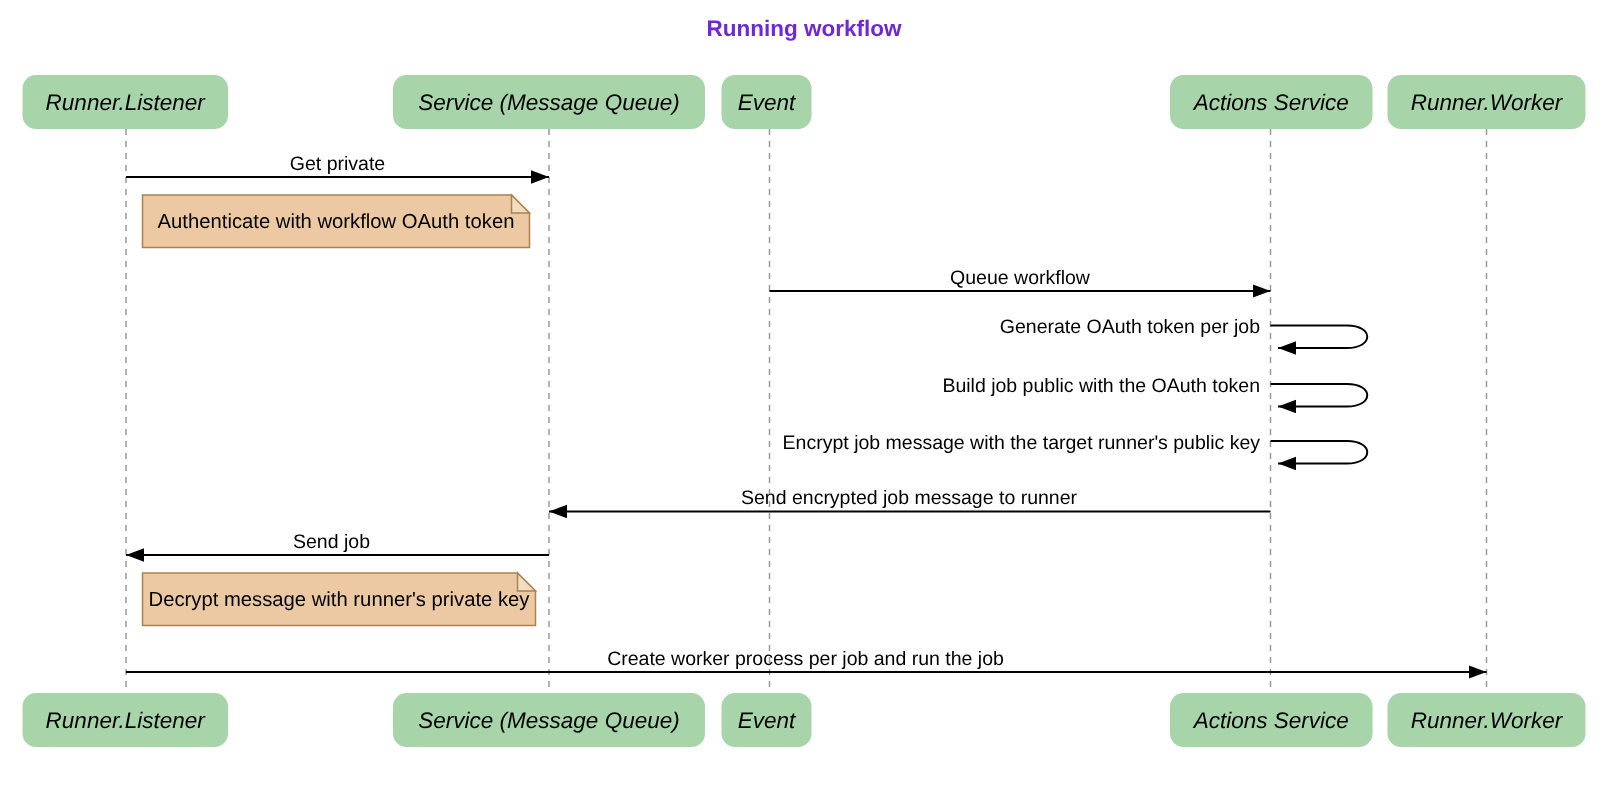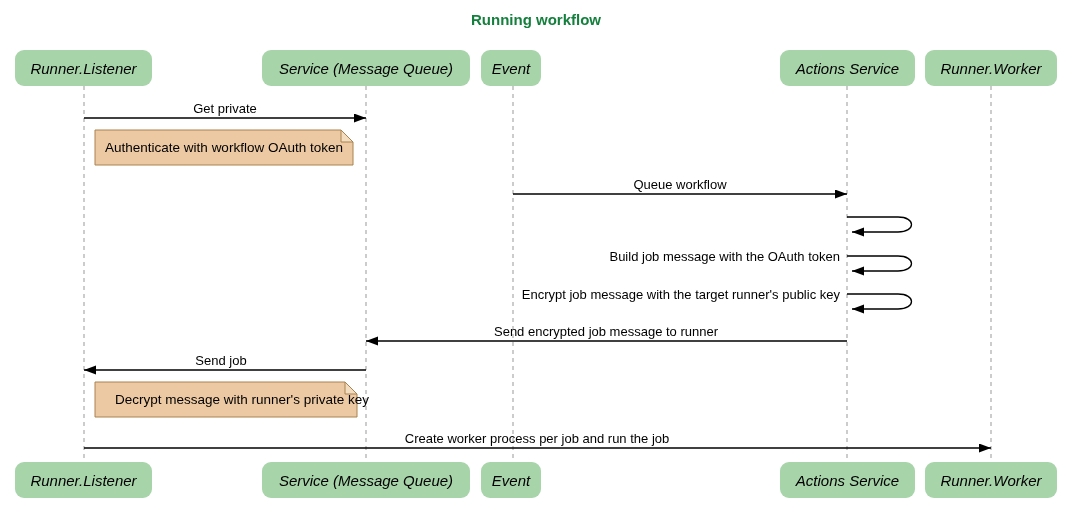--- a/index.html
+++ b/index.html
@@ -16,21 +16,21 @@
     overflow: hidden;
   }
   .diagram-title {
     position: absolute;
     left: 0;
     top: 11px;
     width: 1072px;
     text-align: center;
     font-size: 15px;
     font-weight: bold;
-    color: #15803d;
+    color: #6d28d9;
   }
   .svg-layer {
     position: absolute;
     left: 0;
     top: 0;
     width: 1072px;
     height: 523px;
   }
   .participant {
     position: absolute;
@@ -72,21 +72,21 @@
   .note-label {
     position: absolute;
     font-size: 13.5px;
     color: #000000;
     white-space: nowrap;
     display: flex;
     align-items: center;
     justify-content: center;
   }
   .note1-label { left: 95px; top: 130px; width: 258px; height: 35px; }
-  .note2-label { left: 95px; top: 382px; width: 262px; height: 35px; margin-left: 16px; }
+  .note2-label { left: 95px; top: 382px; width: 262px; height: 35px; }
 </style>
 </head>
 <body>
 
 <div class="canvas">
 
   <svg class="svg-layer" viewBox="0 0 1072 523">
     <defs>
       <marker id="arrowhead" markerUnits="userSpaceOnUse" markerWidth="13" markerHeight="10" refX="12" refY="4.5" orient="auto">
         <path d="M0,0 L12,4.5 L0,9 Z" fill="#000000"></path>
@@ -133,21 +133,22 @@
   <div class="row-bottom">
     <div class="participant p0">Runner.Listener</div>
     <div class="participant p1">Service (Message Queue)</div>
     <div class="participant p2">Event</div>
     <div class="participant p3">Actions Service</div>
     <div class="participant p4">Runner.Worker</div>
   </div>
 
   <div class="msg-label" style="left:225px; top:101px;">Get private</div>
   <div class="msg-label" style="left:680px; top:177px;">Queue workflow</div>
-  <div class="self-label" style="top:249px;">Build job message with the OAuth token</div>
+  <div class="self-label" style="top:210px;">Generate OAuth token per job</div>
+  <div class="self-label" style="top:249px;">Build job public with the OAuth token</div>
   <div class="self-label" style="top:287px;">Encrypt job message with the target runner's public key</div>
   <div class="msg-label" style="left:606px; top:324px;">Send encrypted job message to runner</div>
   <div class="msg-label" style="left:208px; top:353px;margin-left:13px;">Send job</div>
   <div class="msg-label" style="left:537px; top:431px;">Create worker process per job and run the job</div>
 
   <div class="note-label note1-label">Authenticate with workflow OAuth token</div>
   <div class="note-label note2-label">Decrypt message with runner's private key</div>
 
 </div>
 

